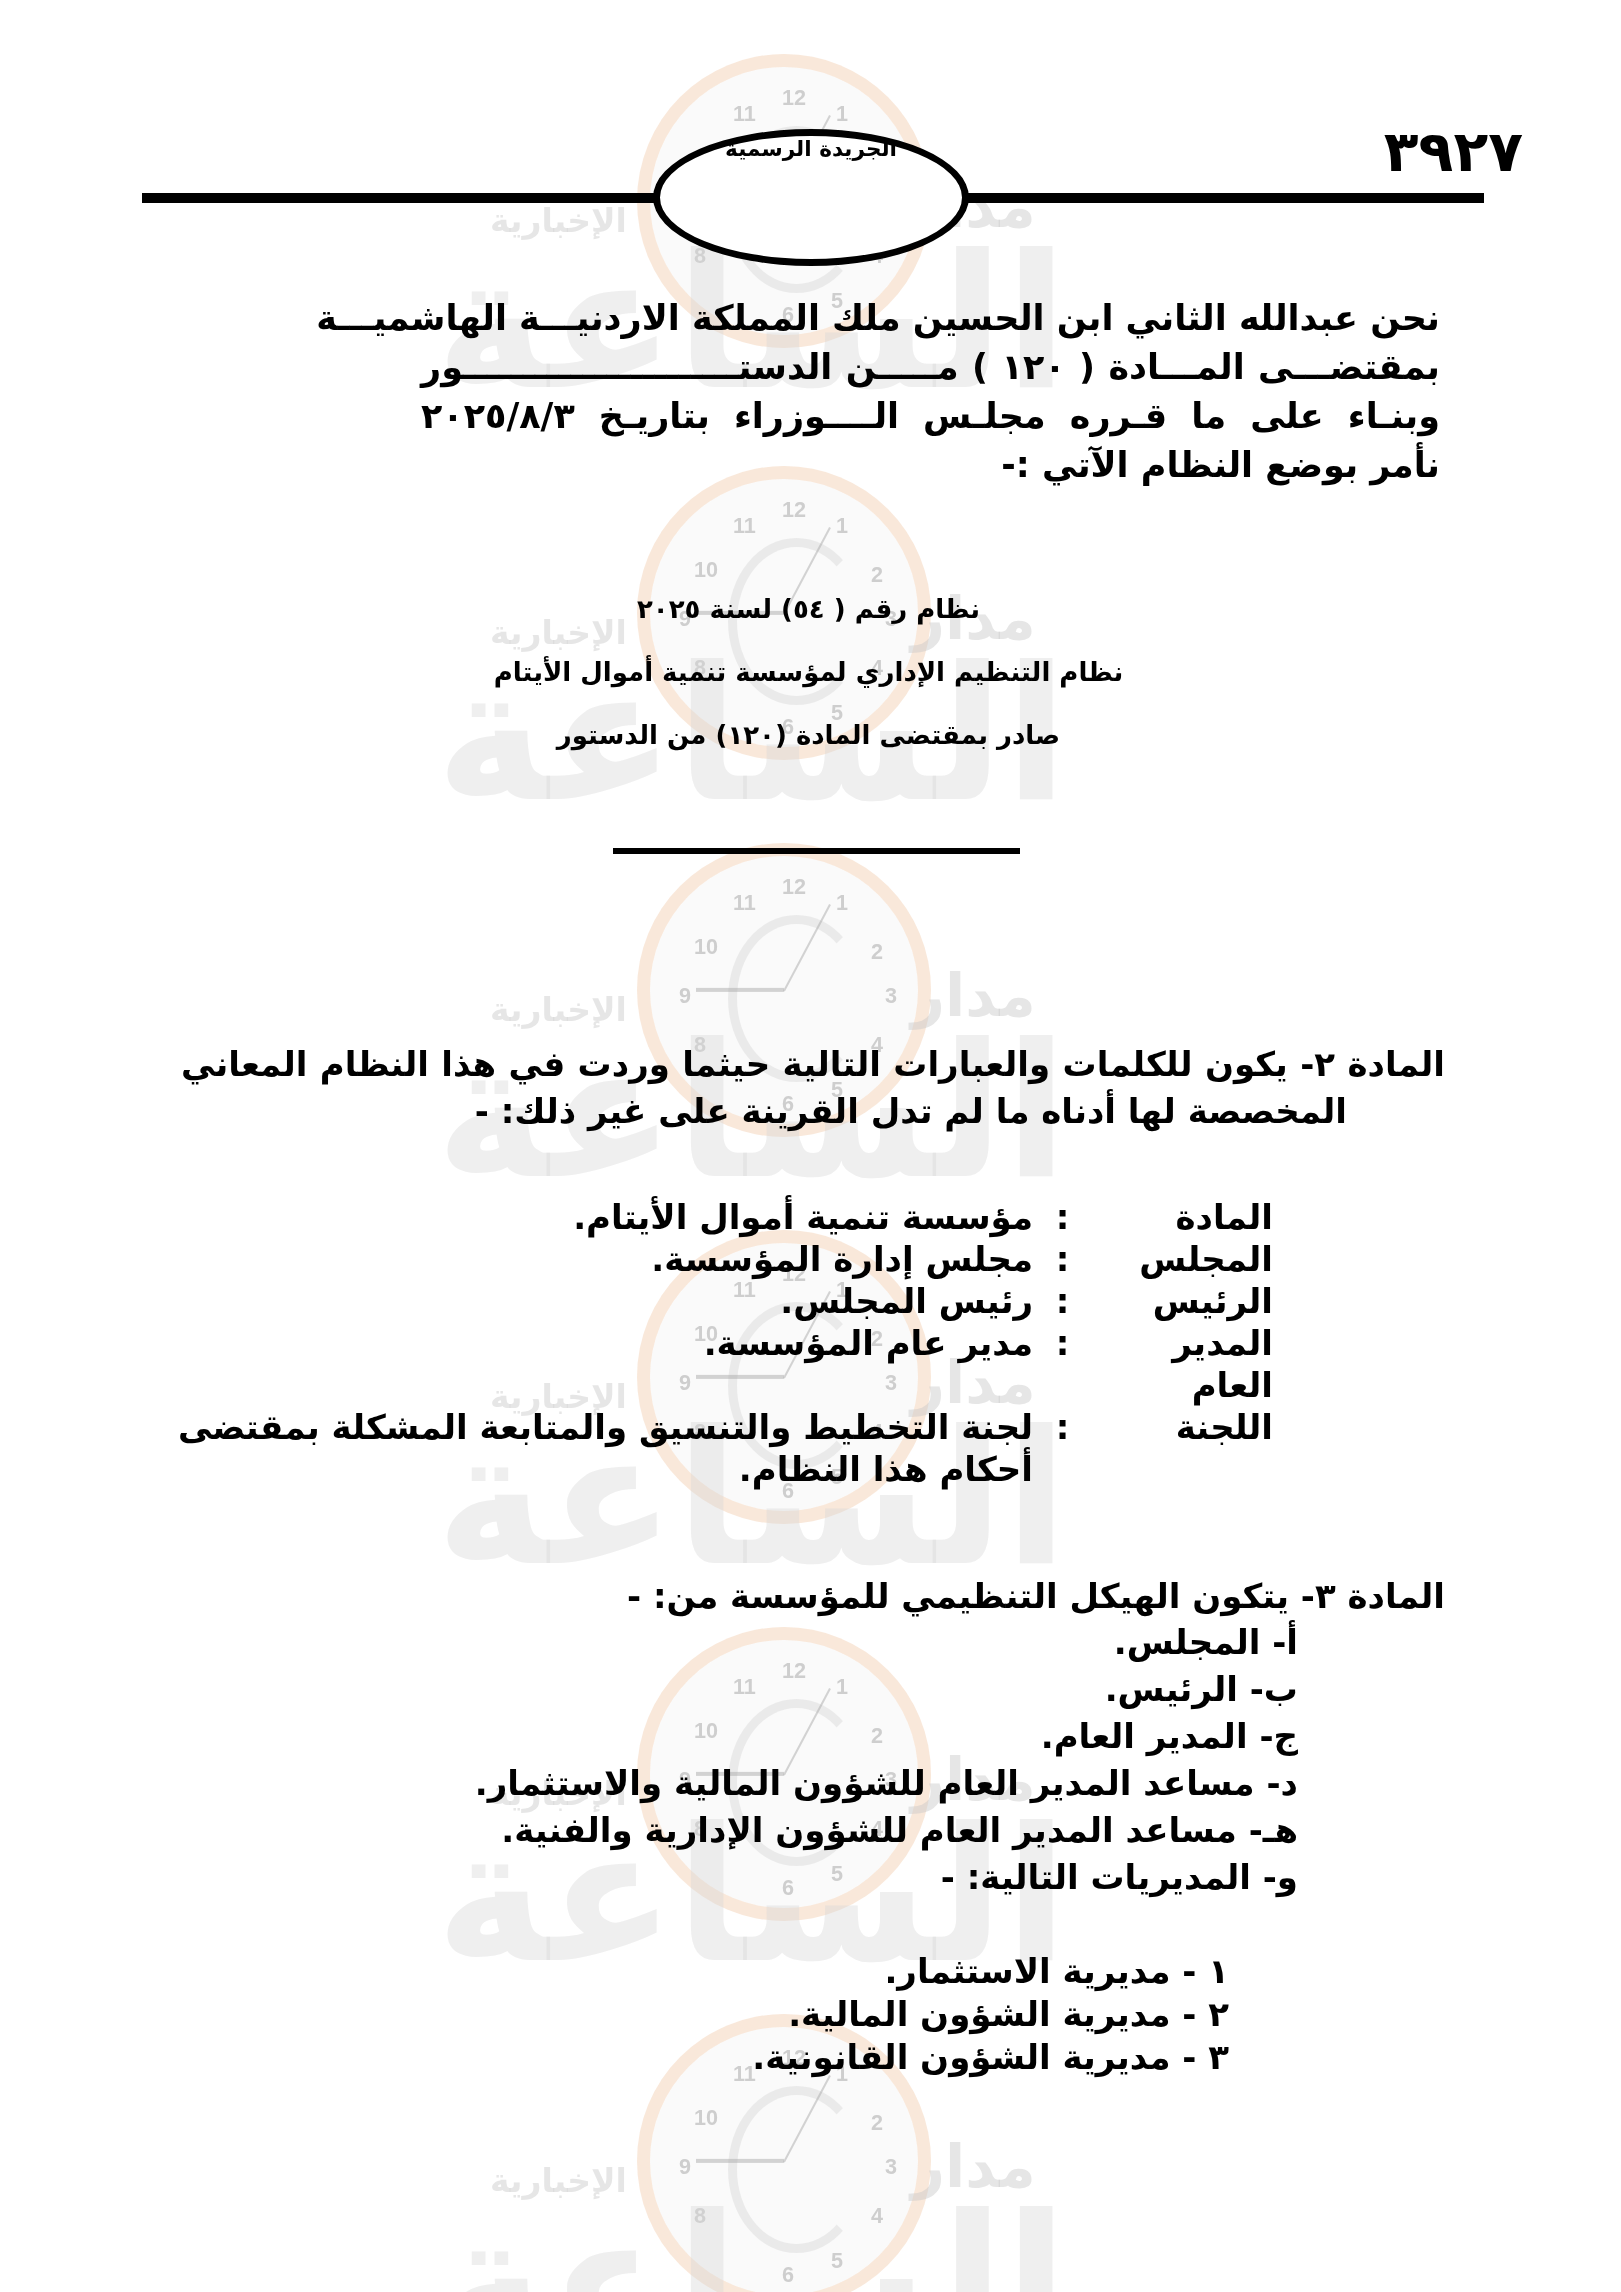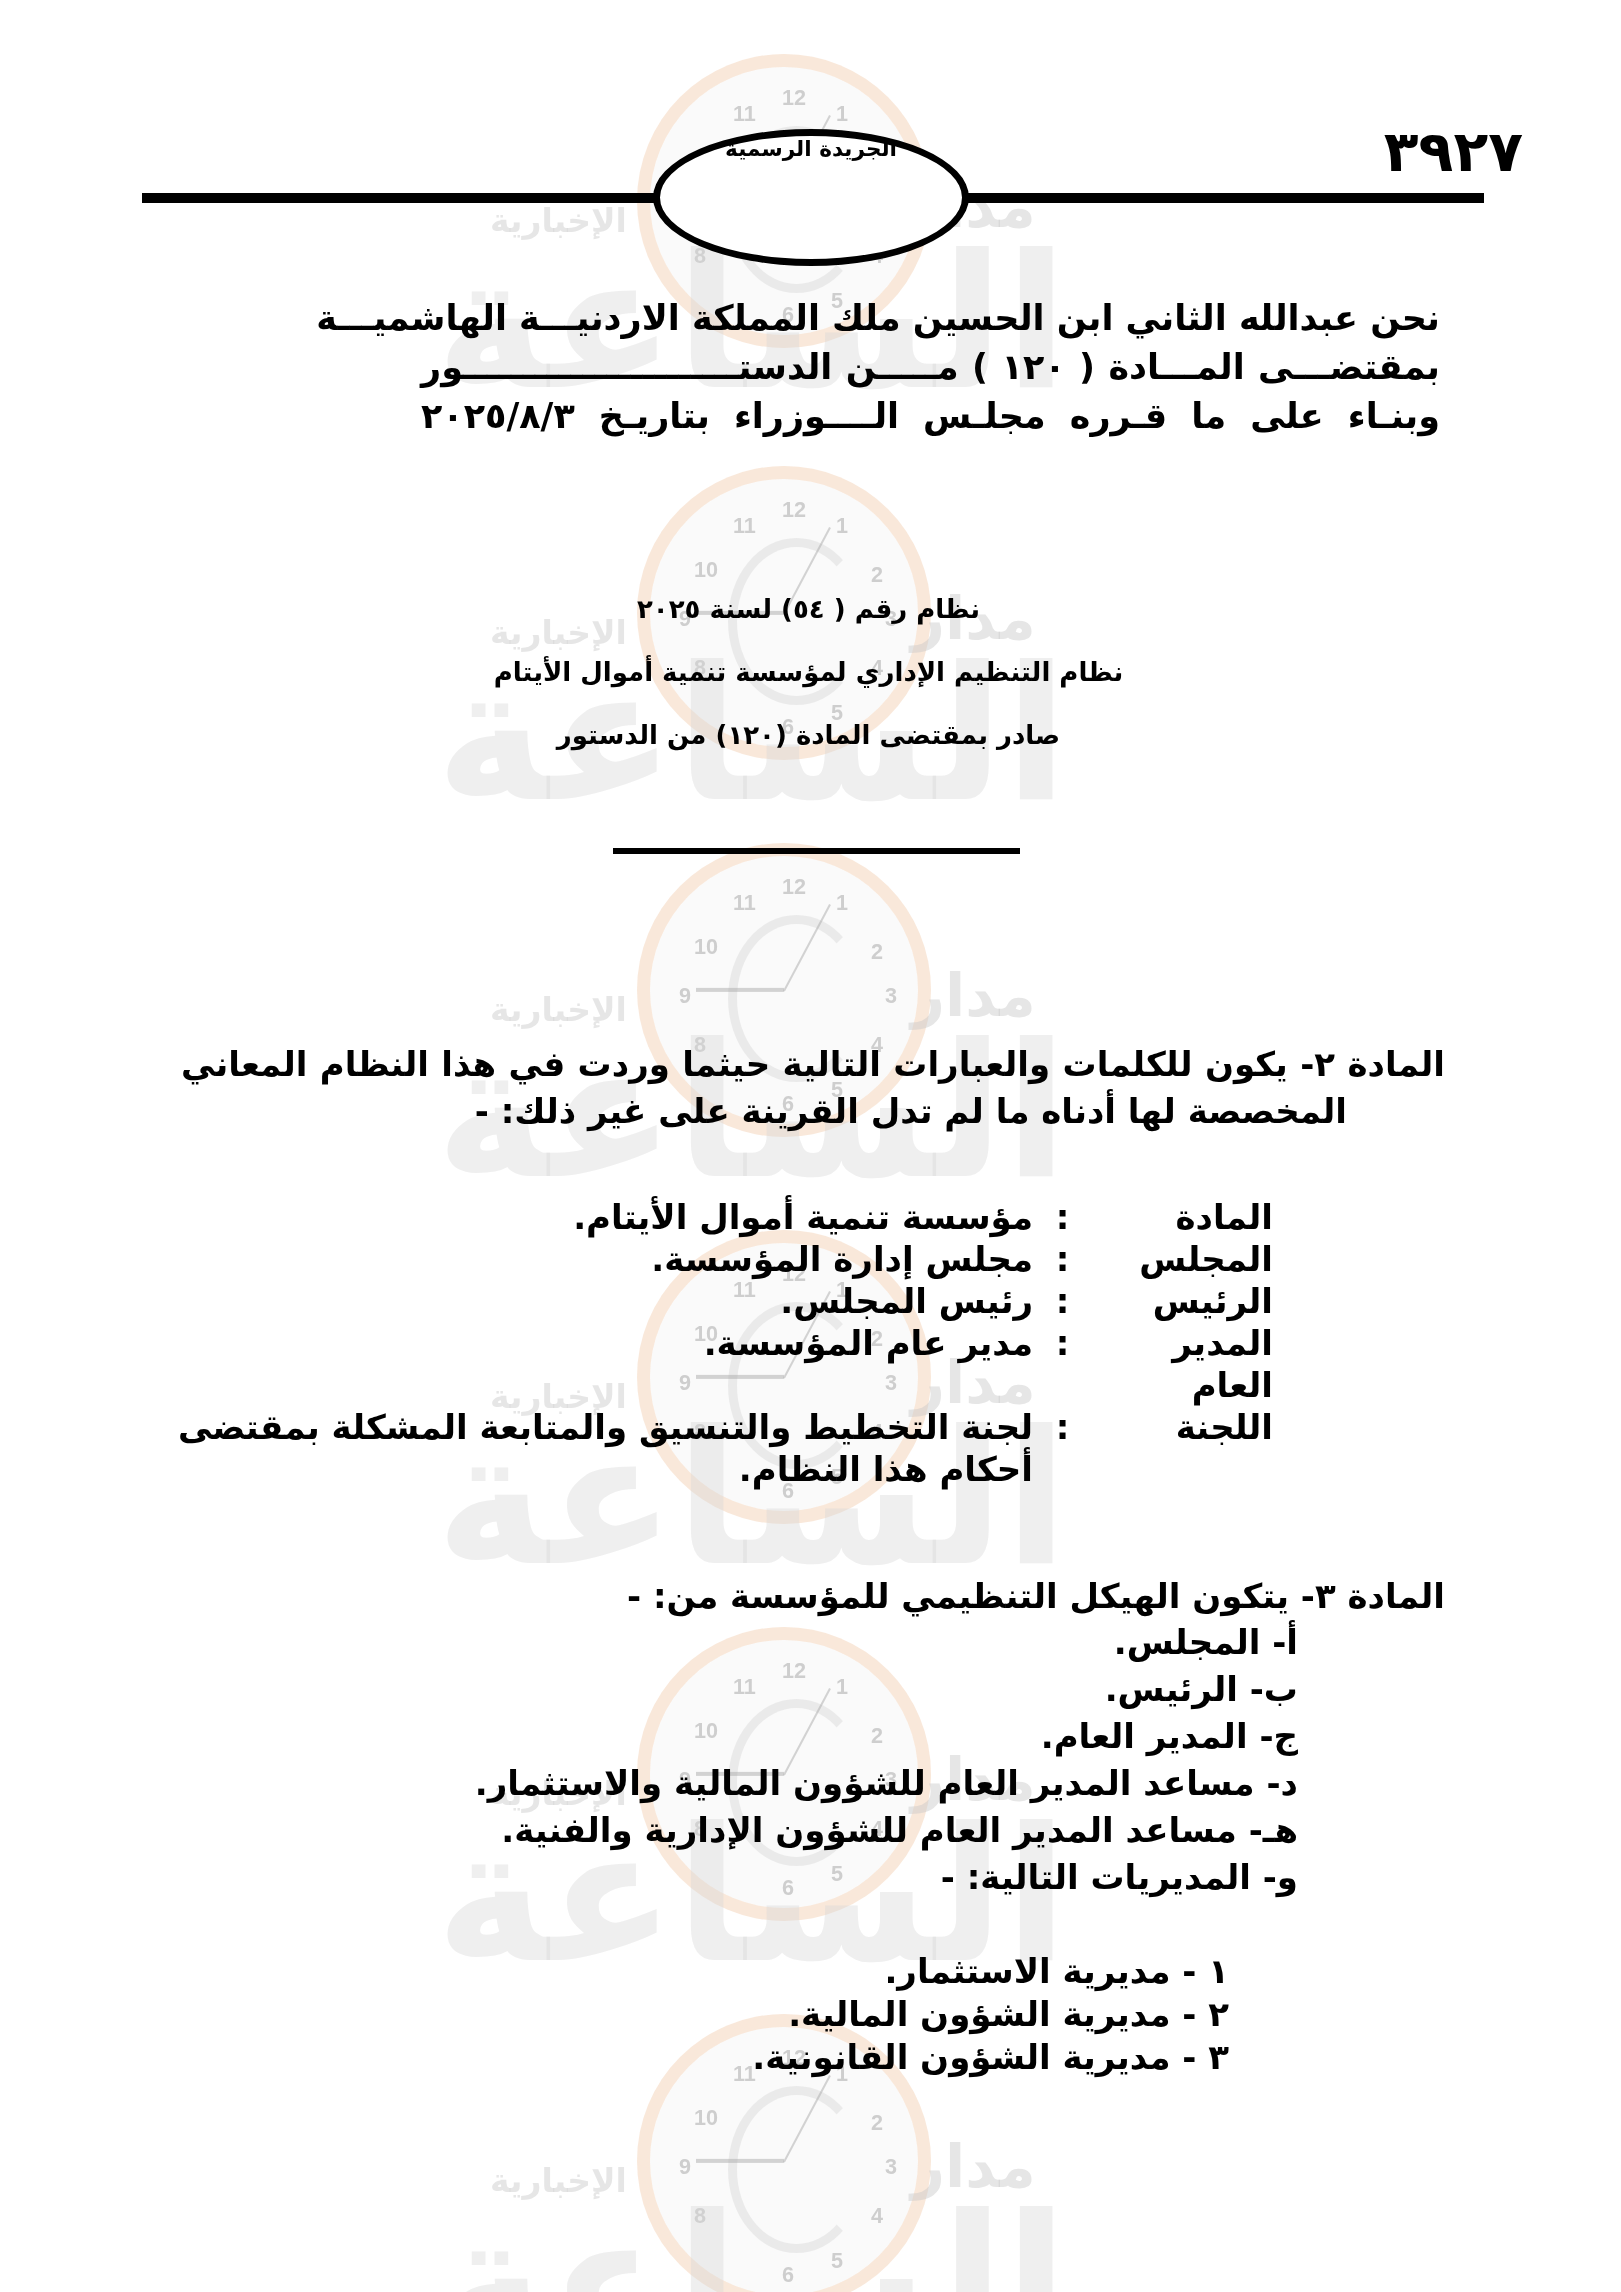--- a/index.html
+++ b/index.html
@@ -403,20 +403,21 @@
   <div class="page-number">٣٩٢٧</div>
   <div class="header-rule"></div>
   <div class="header-oval">
     <span>الجريدة الرسمية</span>
   </div>
 
   <div class="preamble">
     <span class="line">نحن عبدالله الثاني ابن الحسين ملك المملكة الاردنيـــة الهاشميـــة</span>
     <span class="line">بمقتضـــى المـــادة ( ١٢٠ ) مـــــن الدستـــــــــــــــــــــــور</span>
     <span class="line">وبنـاء على ما قـرره مجلـس الــــوزراء بتاريـخ ٢٠٢٥/٨/٣</span>
+    <span class="line last">نأمر بوضع النظام الآتي :-</span>
   </div>
 
   <div class="titles">
     <div>نظام رقم ( ٥٤) لسنة ٢٠٢٥</div>
     <div>نظام التنظيم الإداري لمؤسسة تنمية أموال الأيتام</div>
     <div>صادر بمقتضى المادة (١٢٠) من الدستور</div>
   </div>
   <div class="title-rule"></div>
 
 

